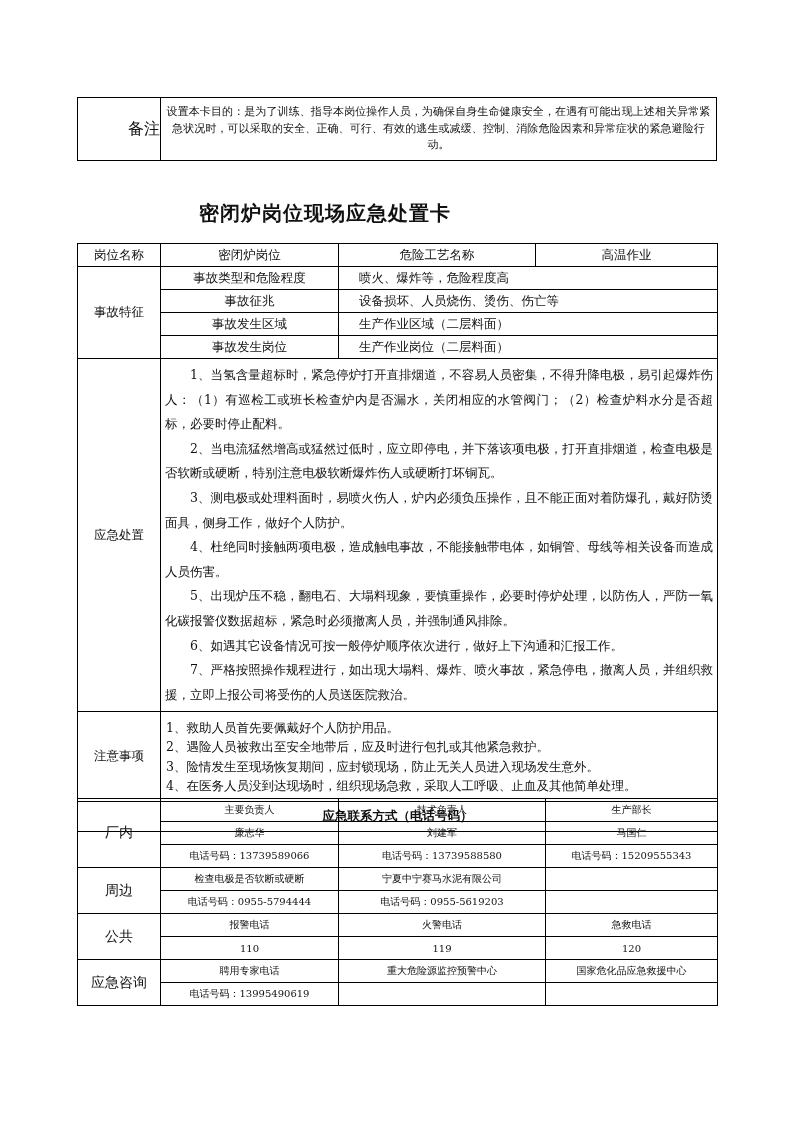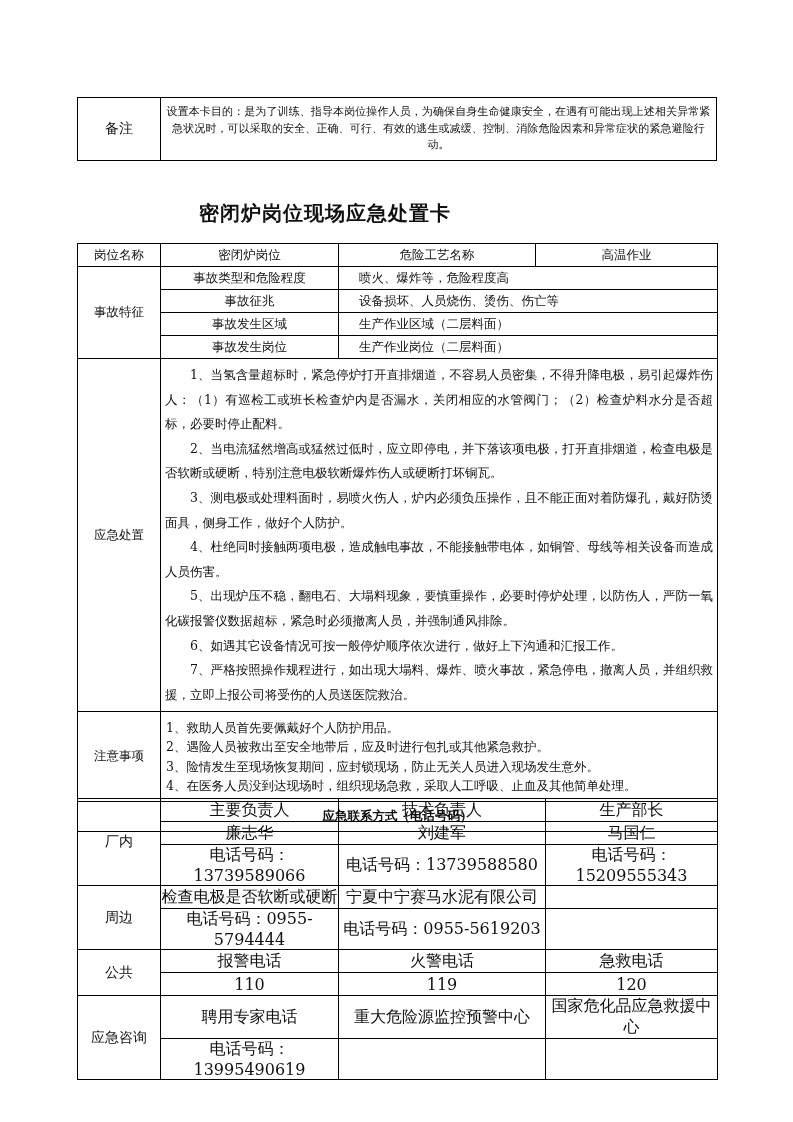--- a/index.html
+++ b/index.html
@@ -5,38 +5,38 @@
   html, body { margin: 0; padding: 0; background: #ffffff; }
   body {
     width: 793px; height: 1122px; position: relative; overflow: hidden;
     font-family: "DejaVu Serif", "Liberation Serif", serif;
     color: #111;
   }
   table { border-collapse: collapse; position: absolute; left: 77px; width: 640px; table-layout: fixed; }
   td { border: 1px solid #000; padding: 0; vertical-align: middle; }
   .t1 { top: 97px; }
   .t1 td { height: 58px; text-align: center; }
-  .t1 .lbl { width: 82px; text-align: center; font-size: 14px; }
+  .t1 .lbl { width: 82px; text-align: right; font-size: 16px; }
   .t1 .txt { font-size: 11px; line-height: 16.5px; padding: 2px 4px 2px 4px; letter-spacing: 0.1px; }
   .title {
     position: absolute; top: 200px; left: 0; width: 650px; text-align: center;
     font-size: 20px; font-weight: bold; font-family: "DejaVu Sans", "Liberation Sans", sans-serif;
     letter-spacing: 1px;
   }
   .t2 { top: 243px; }
   .t2 td { font-size: 12.5px; }
   .c { text-align: center; }
   .l { text-align: left; padding-left: 20px; }
   .r24 td { height: 22px; }
   .proc { font-size: 12.5px; line-height: 24.6px; padding: 4px 4px 4px 4px; text-align: justify; }
   .proc p { margin: 0; text-indent: 2em; }
   .notes { font-size: 12px; line-height: 19.5px; padding: 3px 5px; }
   .notes div { white-space: nowrap; }
   .contact-head { text-align: center; font-size: 11.5px; font-weight: bold; height: 29px; font-family: "DejaVu Sans", "Liberation Sans", sans-serif; }
-  .sm td { font-size: 16px; height: 22px; }
+  .sm td { font-size: 10px; height: 22px; }
   .sm .sec { font-size: 14px; margin-top: 32px; }
 </style>
 </head>
 <body>
 
 <table class="t1">
   <tbody>
       <tr>
     <td class="lbl">备注</td>
     <td class="txt">设置本卡目的：是为了训练、指导本岗位操作人员，为确保自身生命健康安全，在遇有可能出现上述相关异常紧急状况时，可以采取的安全、正确、可行、有效的逃生或减缓、控制、消除危险因素和异常症状的紧急避险行动。</td>

